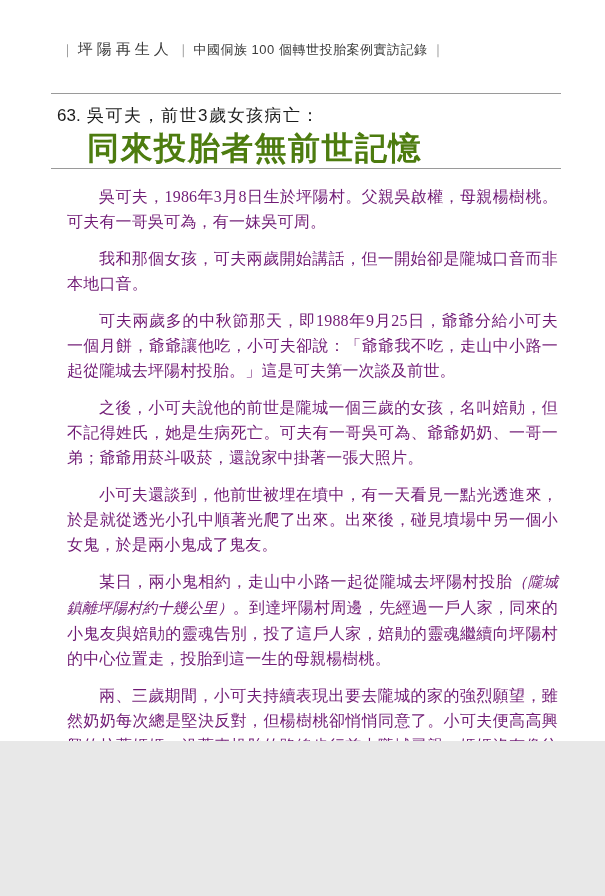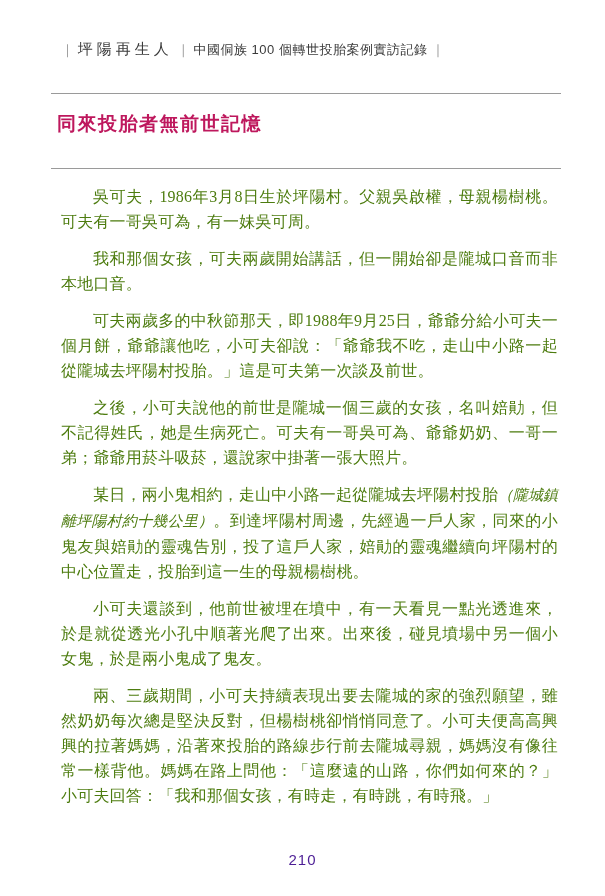--- a/index.html
+++ b/index.html
@@ -1,19 +1,19 @@
 <!DOCTYPE html>
 <html><head>
 <meta charset="utf-8">
 <style>
   html, body { margin: 0; padding: 0; background: #e8e8e8; }
   .page {
     position: relative;
     width: 605px;
-    height: 896px;
+    height: 741px;
     margin: 0 auto;
     background: #ffffff;
     overflow: hidden;
     font-family: "Liberation Serif", "DejaVu Serif", serif;
     color: #2d2d2d;
   }
 
   
   .header {
     position: absolute;
@@ -62,43 +62,44 @@
     font-size: 17px;
     letter-spacing: 1.5px;
     line-height: 24px;
   }
   .case-number {
     display: inline-block;
     width: 30px;
     letter-spacing: 0;
   }
   .chapter-title {
+    margin-left: 30px;
     margin-top: 4px;
-    font-size: 19px;
+    font-size: 32px;
     font-weight: bold;
     letter-spacing: 1.5px;
     line-height: 32px;
-    color: #be185d;
+    color: #4d7c0f;
   }
 
   
   .body-text {
     position: absolute;
     top: 184px;
     left: 55px;
     width: 503px;
   }
   .body-text p {
-    margin: 0 0 12px 6px;
+    margin: 0 0 12px 12px;
     font-size: 16px;
     line-height: 25px;
     text-align: justify;
     text-indent: 2em;
     letter-spacing: 0.2px;
-    color: #4d7c0f;
+    color: #701a75;
   }
   .kai {
     font-style: italic;
     font-size: 15px;
     letter-spacing: 0;
   }
 
   .pagenum {
     position: absolute;
     top: 851px;
@@ -116,33 +117,36 @@
 
 <div class="page">
 
   <div class="header">
     <span class="bar">｜</span><span class="book-title">坪陽再生人</span><span class="bar">｜</span><span class="series-title">中國侗族 100 個轉世投胎案例實訪記錄</span><span class="bar">｜</span>
   </div>
 
   <div class="rule rule1"></div>
 
   <div class="chapter">
+    <div class="case-line">
+      <span class="case-number">63.</span><span>吳可夫，前世3歲女孩病亡：</span>
+    </div>
     <div class="chapter-title">同來投胎者無前世記憶</div>
   </div>
 
   <div class="rule rule2"></div>
 
   <div class="body-text">
     <p>吳可夫，1986年3月8日生於坪陽村。父親吳啟權，母親楊樹桃。可夫有一哥吳可為，有一妹吳可周。</p>
     <p>我和那個女孩，可夫兩歲開始講話，但一開始卻是隴城口音而非本地口音。</p>
     <p>可夫兩歲多的中秋節那天，即1988年9月25日，爺爺分給小可夫一個月餅，爺爺讓他吃，小可夫卻說：「爺爺我不吃，走山中小路一起從隴城去坪陽村投胎。」這是可夫第一次談及前世。</p>
     <p>之後，小可夫說他的前世是隴城一個三歲的女孩，名叫婄勛，但不記得姓氏，她是生病死亡。可夫有一哥吳可為、爺爺奶奶、一哥一弟；爺爺用菸斗吸菸，還說家中掛著一張大照片。</p>
+    <p>小可夫還談到，他前世被埋在墳中，有一天看見一點光透進來，於是就從透光小孔中順著光爬了出來。出來後，碰見墳場中另一個小女鬼，於是兩小鬼成了鬼友。</p>
     <p>
       <span>某日，兩小鬼相約，走山中小路一起從隴城去坪陽村投胎</span><span class="kai">（隴城鎮離坪陽村約十幾公里）</span><span>。到達坪陽村周邊，先經過一戶人家，同來的小鬼友與婄勛的靈魂告別，投了這戶人家，婄勛的靈魂繼續向坪陽村的中心位置走，投胎到這一生的母親楊樹桃。</span>
     </p>
-    <p>小可夫還談到，他前世被埋在墳中，有一天看見一點光透進來，於是就從透光小孔中順著光爬了出來。出來後，碰見墳場中另一個小女鬼，於是兩小鬼成了鬼友。</p>
     <p>兩、三歲期間，小可夫持續表現出要去隴城的家的強烈願望，雖然奶奶每次總是堅決反對，但楊樹桃卻悄悄同意了。小可夫便高高興興的拉著媽媽，沿著來投胎的路線步行前去隴城尋親，媽媽沒有像往常一樣背他。媽媽在路上問他：「這麼遠的山路，你們如何來的？」小可夫回答：「我和那個女孩，有時走，有時跳，有時飛。」</p>
 
   </div>
 
   <div class="pagenum">210</div>
 
 </div>
 
 </body></html>

